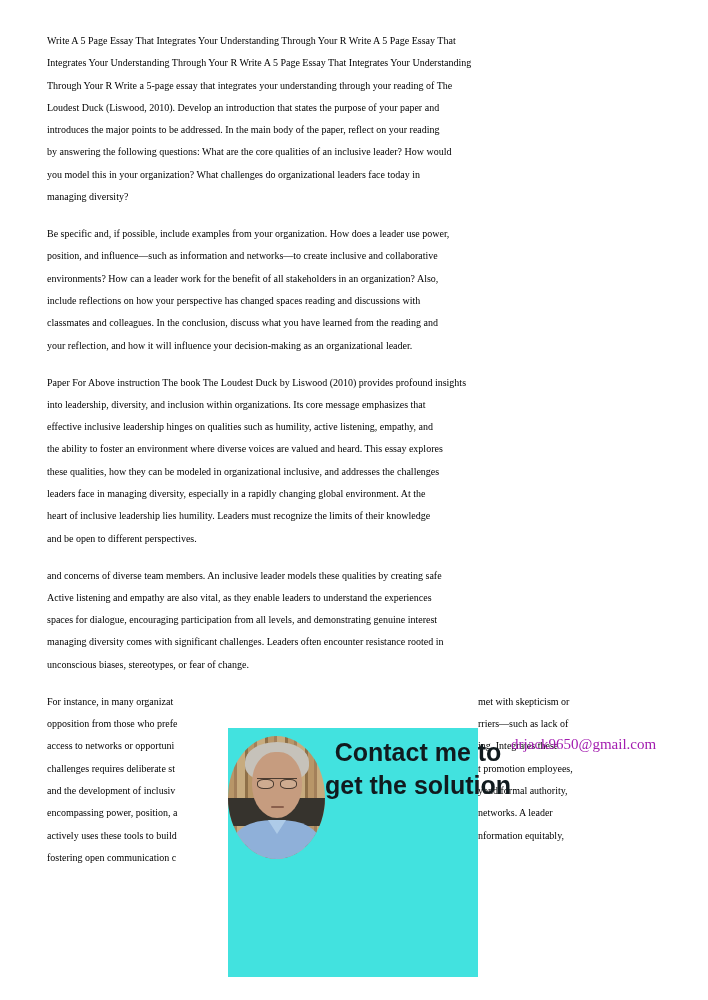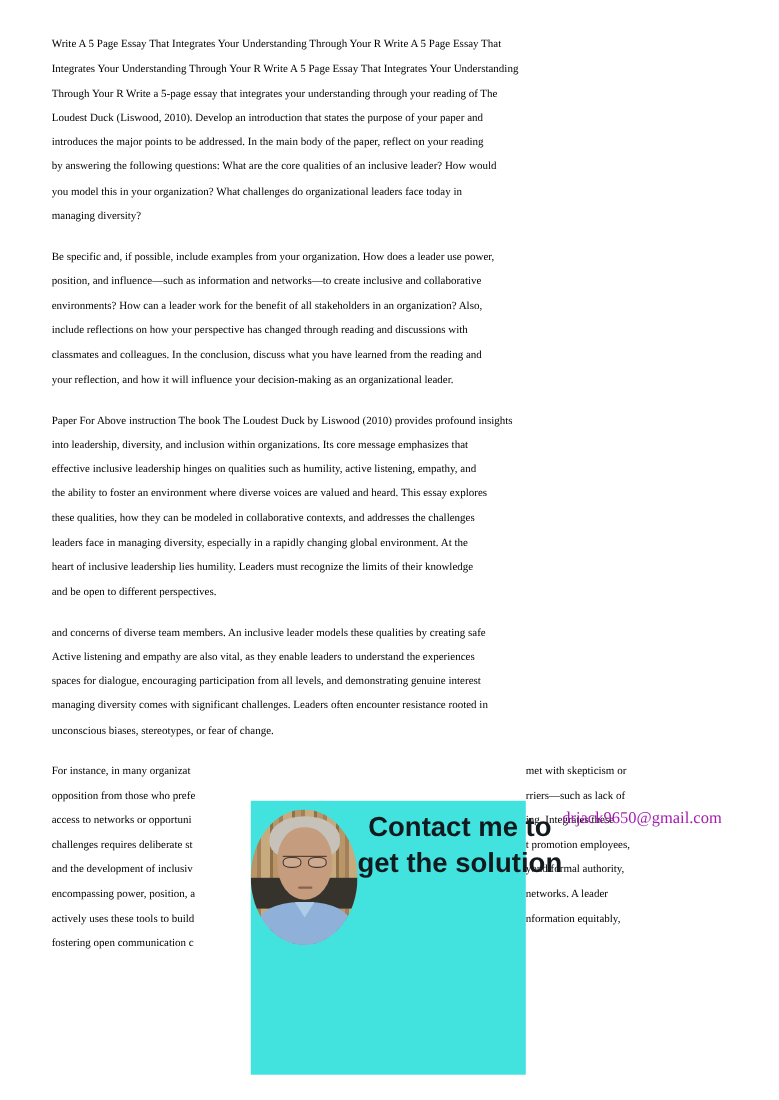--- a/index.html
+++ b/index.html
@@ -131,30 +131,30 @@
         <div class="line">Loudest Duck (Liswood, 2010). Develop an introduction that states the purpose of your paper and</div>
         <div class="line">introduces the major points to be addressed. In the main body of the paper, reflect on your reading</div>
         <div class="line">by answering the following questions: What are the core qualities of an inclusive leader? How would</div>
         <div class="line">you model this in your organization? What challenges do organizational leaders face today in</div>
         <div class="line">managing diversity?</div>
       </div>
       <div class="para">
         <div class="line">Be specific and, if possible, include examples from your organization. How does a leader use power,</div>
         <div class="line">position, and influence—such as information and networks—to create inclusive and collaborative</div>
         <div class="line">environments? How can a leader work for the benefit of all stakeholders in an organization? Also,</div>
-        <div class="line">include reflections on how your perspective has changed through reading and discussions with</div>
+        <div class="line">include reflections on how your perspective has changed spaces reading and discussions with</div>
         <div class="line">classmates and colleagues. In the conclusion, discuss what you have learned from the reading and</div>
         <div class="line">your reflection, and how it will influence your decision-making as an organizational leader.</div>
       </div>
       <div class="para">
         <div class="line">Paper For Above instruction The book The Loudest Duck by Liswood (2010) provides profound insights</div>
         <div class="line">into leadership, diversity, and inclusion within organizations. Its core message emphasizes that</div>
         <div class="line">effective inclusive leadership hinges on qualities such as humility, active listening, empathy, and</div>
         <div class="line">the ability to foster an environment where diverse voices are valued and heard. This essay explores</div>
-        <div class="line">these qualities, how they can be modeled in collaborative contexts, and addresses the challenges</div>
+        <div class="line">these qualities, how they can be modeled in organizational inclusive, and addresses the challenges</div>
         <div class="line">leaders face in managing diversity, especially in a rapidly changing global environment. At the</div>
         <div class="line">heart of inclusive leadership lies humility. Leaders must recognize the limits of their knowledge</div>
         <div class="line">and be open to different perspectives.</div>
       </div>
       <div class="para">
         <div class="line">and concerns of diverse team members. An inclusive leader models these qualities by creating safe</div>
         <div class="line">Active listening and empathy are also vital, as they enable leaders to understand the experiences</div>
         <div class="line">spaces for dialogue, encouraging participation from all levels, and demonstrating genuine interest</div>
         <div class="line">managing diversity comes with significant challenges. Leaders often encounter resistance rooted in</div>
         <div class="line">unconscious biases, stereotypes, or fear of change.</div>

